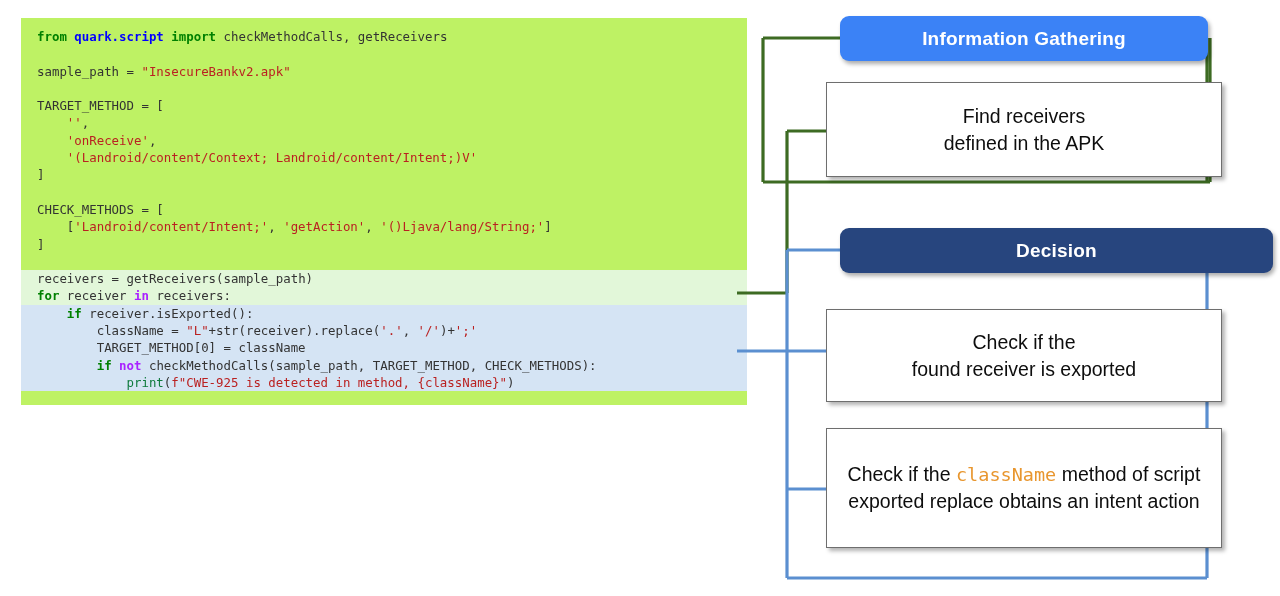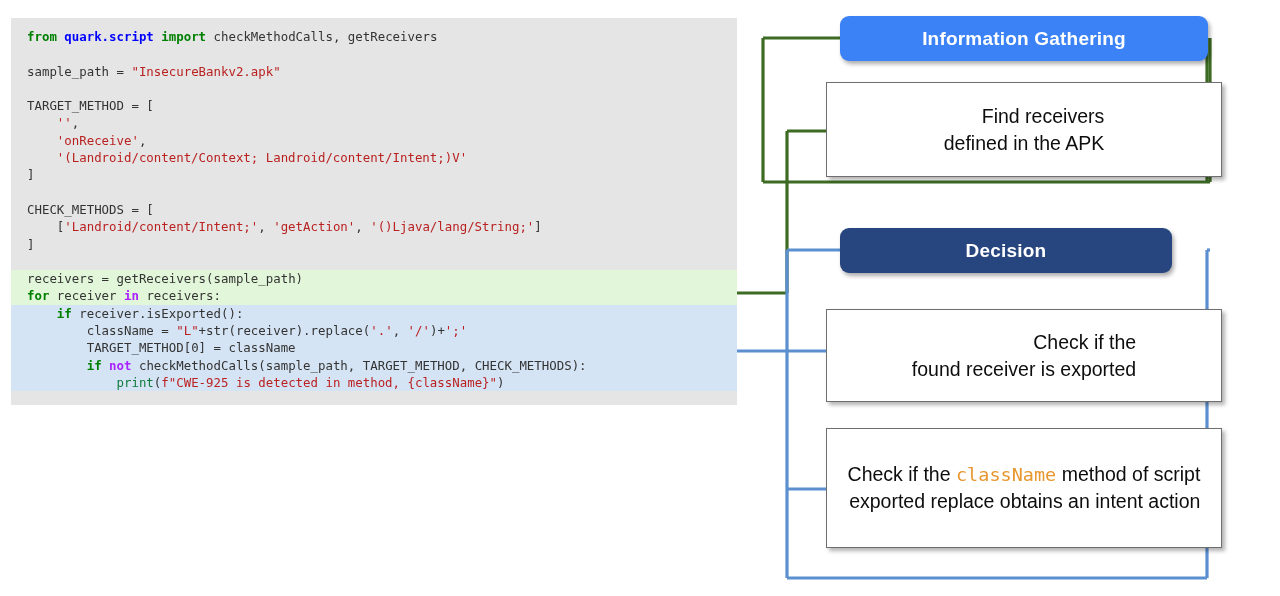--- a/index.html
+++ b/index.html
@@ -8,23 +8,23 @@
     background:#ffffff;
     font-family:"Liberation Sans", sans-serif;
     overflow:hidden;
     position:relative;
   }
   #stage{position:absolute;inset:0;width:1280px;height:596px;}
 
   
   .code-panel{
     position:absolute;
-    left:11px;top:18px;
+    left:21px;top:18px;
     width:726px;height:387px;
-    background:#e5e5e5;
+    background:#bef264;
     box-sizing:border-box;
     overflow:hidden;
   }
   .code-lines{
     position:absolute;left:0;top:0;right:0;bottom:0;
     font-family:"DejaVu Sans Mono","Liberation Mono",monospace;
     font-size:12.4px;
     line-height:17.3px;
     color:#333333;
     padding:10px 0 0 0;
@@ -58,21 +58,21 @@
   .hdr.green{background:#3b82f6;}
   .hdr.blue{background:#27457e;}
 
   .card{
     position:absolute;
     box-sizing:border-box;
     background:#ffffff;
     border:1.5px solid #6e6e6e;
     box-shadow:3px 3px 4px rgba(0,0,0,0.30);
     display:flex;align-items:center;justify-content:center;
-    text-align:right;
+    text-align:center;
     color:#0d0d0d;
     font-size:19.5px;
     line-height:27px;
   }
   .card .txt{padding:0 10px;}
   .mono-accent{
     font-family:"DejaVu Sans Mono","Liberation Mono",monospace;
     color:#e8962e;
     font-size:18.5px;
   }
@@ -125,21 +125,21 @@
     <span>Information Gathering</span>
   </div>
 
   <div class="card" style="left:826px;top:82px;width:396px;height:95px;">
     <div class="txt">
       <span>Find receivers</span><br>
       <span>defined in the APK</span>
     </div>
   </div>
 
-  <div class="hdr blue" style="left:840px;top:228px;width:332px;height:45px;">
+  <div class="hdr blue" style="left:840px;top:228px;width:433px;height:45px;">
     <span>Decision</span>
   </div>
 
   <div class="card" style="left:826px;top:309px;width:396px;height:93px;">
     <div class="txt">
       <span>Check if the</span><br>
       <span>found receiver is exported</span>
     </div>
   </div>
 

